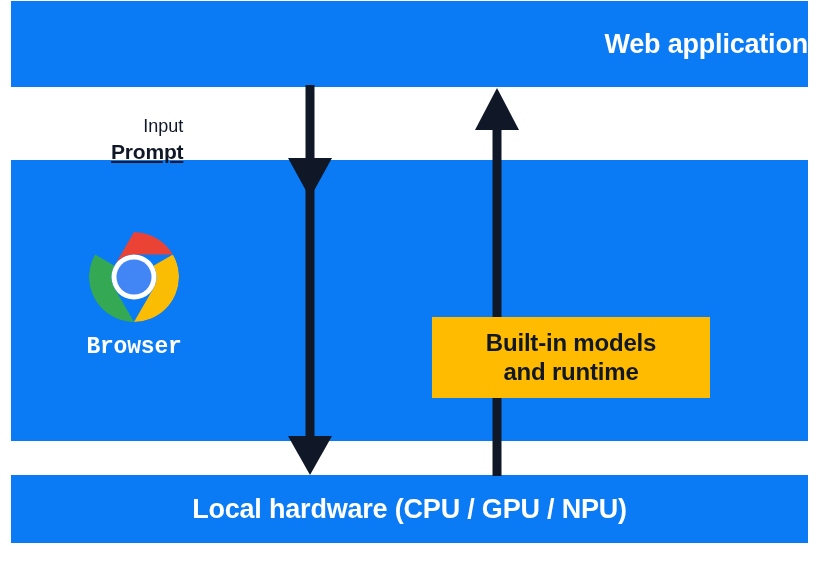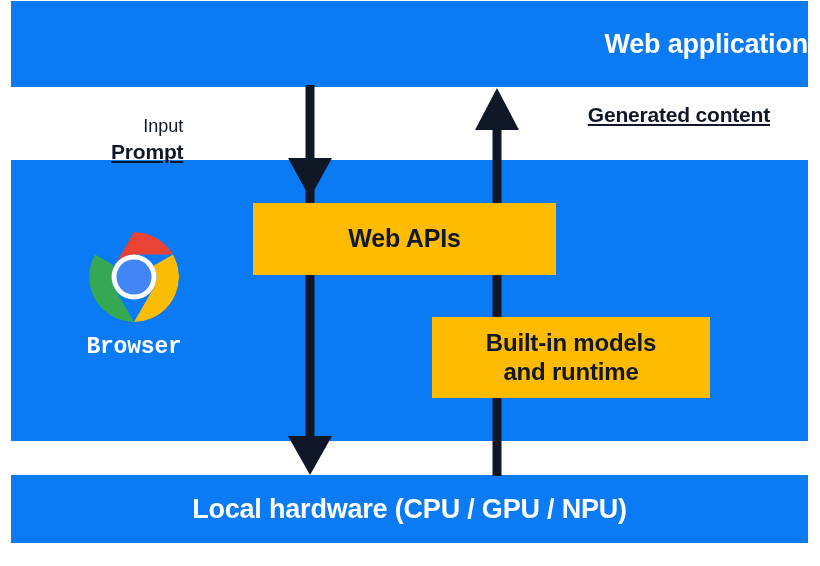--- a/index.html
+++ b/index.html
@@ -195,33 +195,29 @@
       <polygon points="288,158 332,158 310,198" fill="#101828"></polygon>
       <polygon points="288,436 332,436 310,475" fill="#101828"></polygon>
     </g>
 
     <g>
       <rect x="492.5" y="110" width="9" height="366" fill="#101828"></rect>
       <polygon points="475,130 519,130 497,88" fill="#101828"></polygon>
     </g>
   </svg>
 
-  <div class="yellow-box" id="box-web-apis">
-    <span class="yellow-box-label">Web APIs</span>
-  </div>
 
   <div class="yellow-box" id="box-builtin-models">
     <span class="yellow-box-label">
       <span>Built-in models</span><br>
       <span>and runtime</span>
     </span>
   </div>
 
   <div class="io-annotation" id="io-input">
     <span class="io-kind">Input</span>
     <span class="io-value">Prompt</span>
   </div>
 
   <div class="io-annotation" id="io-output">
-    <span class="io-value">Generated content</span>
   </div>
 
 </div>
 
 </body></html>

